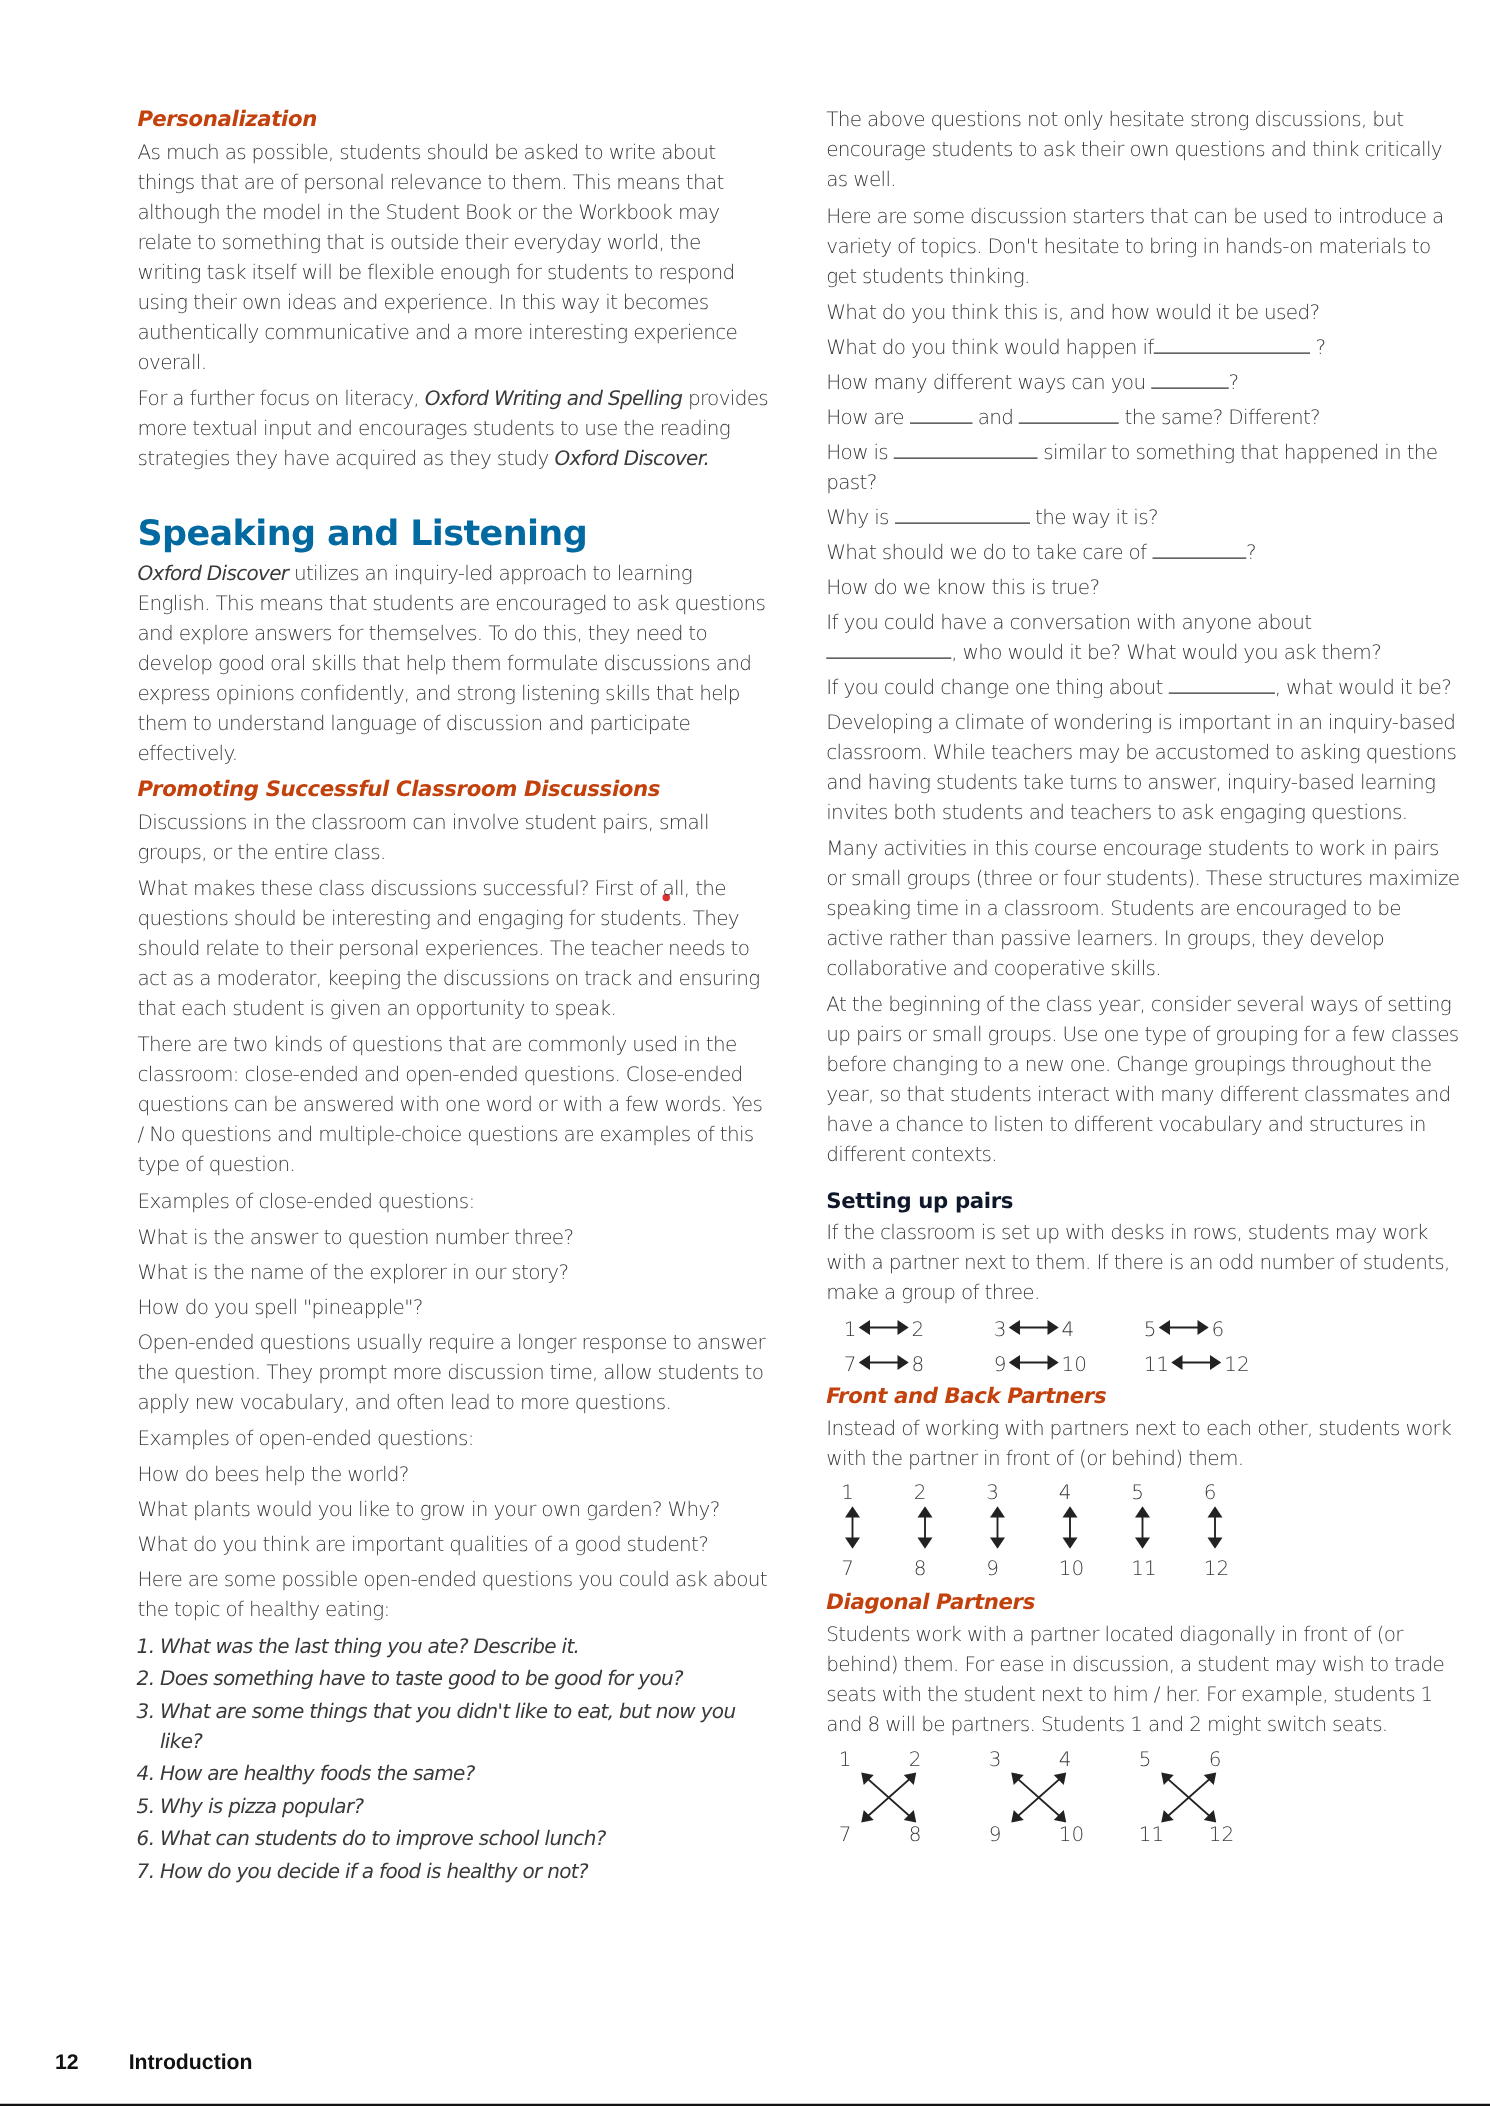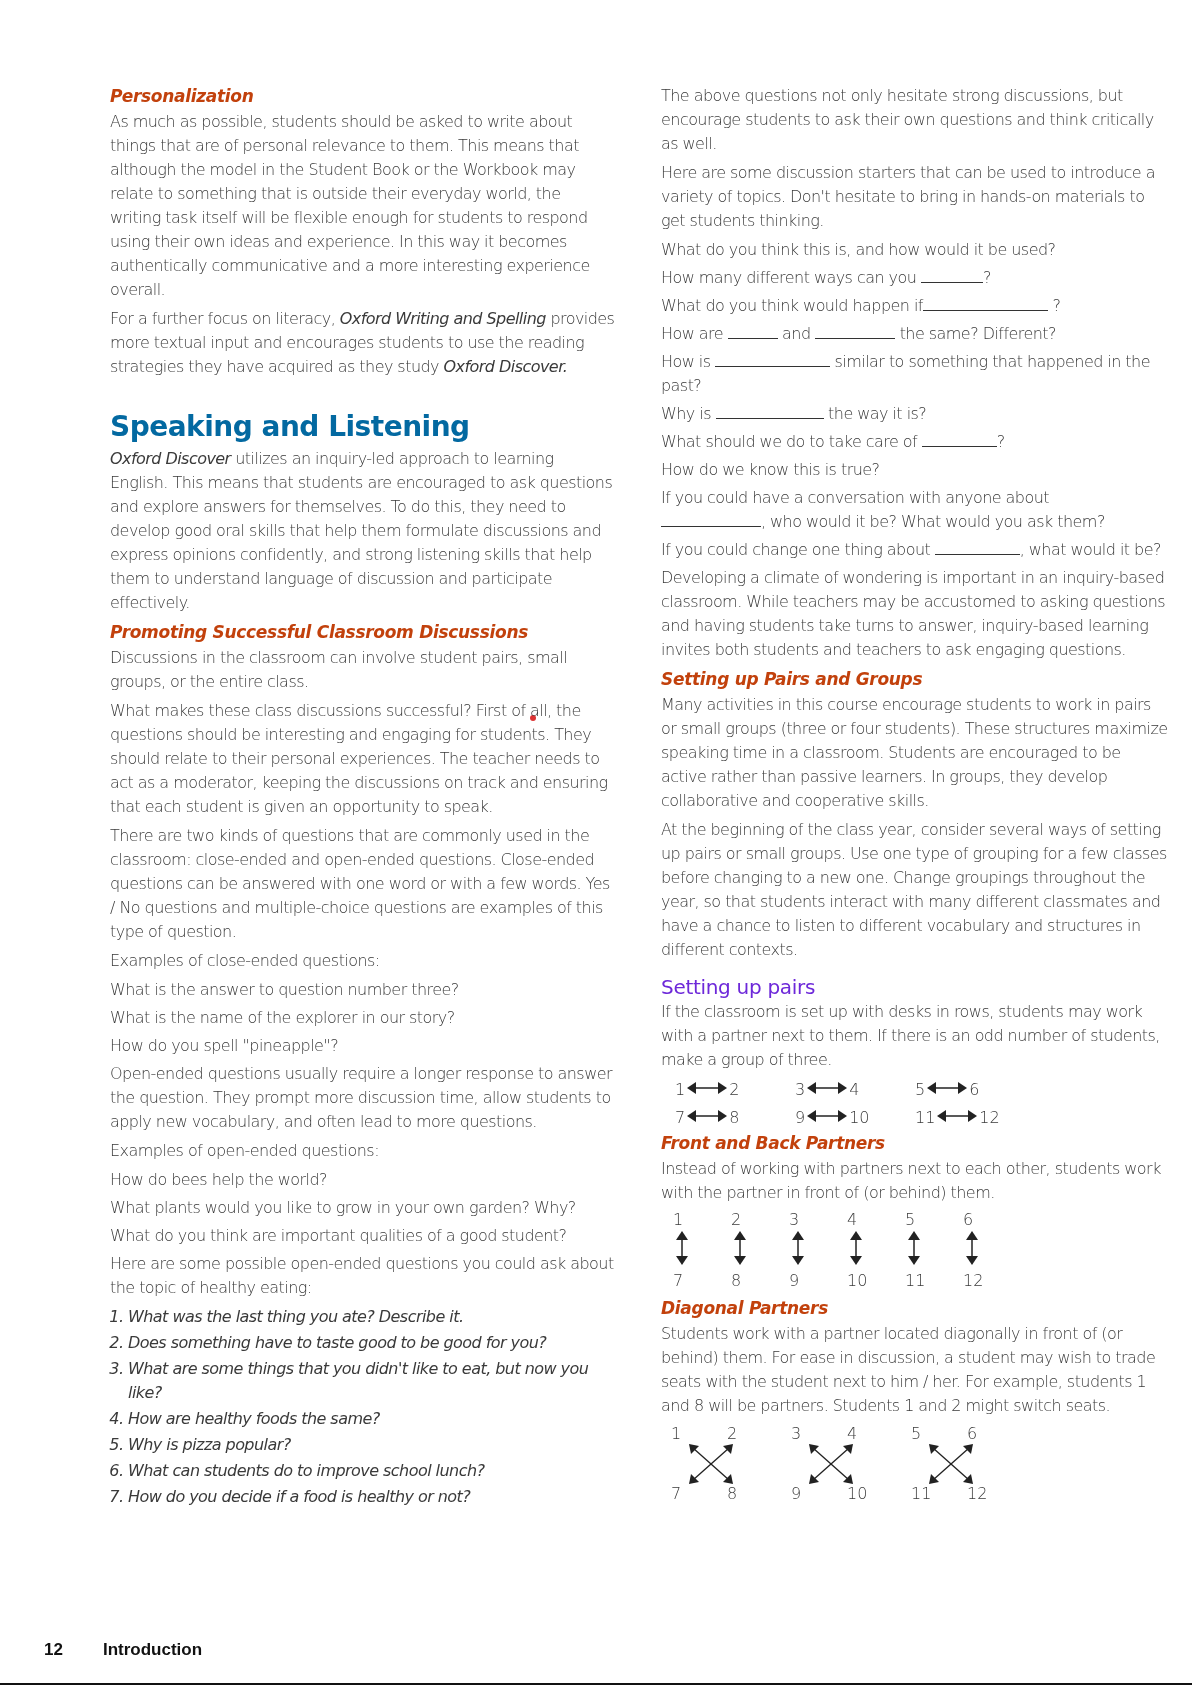--- a/index.html
+++ b/index.html
@@ -5,21 +5,21 @@
   html, body { margin:0; padding:0; background:#ffffff; }
   body { width:1192px; height:1685px; position:relative; overflow:hidden;
          font-family:"DejaVu Sans", sans-serif; color:#3a3a3a; }
   .col { position:absolute; top:84px; }
   #left { left:110px; width:505px; }
   #right { left:661px; width:508px; }
   p { margin:0 0 5px 0; font-size:16px; line-height:24px; letter-spacing:-0.55px; font-weight:300; }
   p.it { margin-bottom:4px; }
   h3 { margin:0 0 2px 0; font-size:17px; line-height:24px; font-weight:bold; color:#c2410c; letter-spacing:-0.3px;font-style:italic; }
   h2 { margin:30px 0 2px 0; font-size:28px; line-height:36px; font-weight:bold; color:#0369a1; letter-spacing:-0.5px; }
-  h4 { margin:12px 0 0 0; font-size:20px; line-height:26px; font-weight:normal; color:#6d28d9; letter-spacing:-0.3px; }
+  h4 { margin:12px 0 0 0; font-size:17px; line-height:26px; font-weight:bold; color:#0f172a; letter-spacing:-0.3px; }
   ol { margin:0; padding:0 0 0 18px; }
   ol li { font-size:16px; line-height:24px; font-style:italic; letter-spacing:-0.55px; font-weight:300; margin-bottom:2px; }
   .blank { display:inline-block; border-bottom:1px solid #333; height:14px; vertical-align:baseline; }
   .diag-row { display:flex; gap:0; margin:2px 0 0 14px; font-size:16px; line-height:26px; font-weight:300; }
   .pair { width:120px; display:flex; align-items:center; }
   .arr { display:inline-block; width:40px; height:14px; margin:0 2px; }
   .fb { display:flex; margin:2px 0 0 12px; }
   .fbcol { width:58px; display:flex; flex-direction:column; align-items:flex-start; font-size:16px; font-weight:300; }
   .fbcol svg { margin:2px 0 2px 2px; }
   .dg { display:flex; margin:6px 0 0 10px; }
@@ -65,31 +65,30 @@
     <li>Why is pizza popular?</li>
     <li>What can students do to improve school lunch?</li>
     <li>How do you decide if a food is healthy or not?</li>
   </ol>
 </div>
 
 <div id="right" class="col">
   <p>The above questions not only hesitate strong discussions, but encourage students to ask their own questions and think critically as well.</p>
   <p>Here are some discussion starters that can be used to introduce a variety of topics. Don't hesitate to bring in hands-on materials to get students thinking.</p>
   <p class="it">What do you think this is, and how would it be used?</p>
+  <p class="it"><span>What do you think would happen if</span><span class="blank" style="width:125px"></span><span> ?</span></p>
   <p class="it"><span>How many different ways can you</span> <span class="blank" style="width:62px"></span><span>?</span></p>
-  <p class="it"><span>What do you think would happen if</span><span class="blank" style="width:125px"></span><span> ?</span></p>
   <p class="it"><span>How are</span> <span class="blank" style="width:50px"></span><span> and </span><span class="blank" style="width:80px"></span><span> the same? Different?</span></p>
   <p class="it"><span>How is</span> <span class="blank" style="width:115px"></span><span> similar to something that happened in the past?</span></p>
   <p class="it"><span>Why is</span> <span class="blank" style="width:108px"></span><span> the way it is?</span></p>
   <p class="it"><span>What should we do to take care of</span> <span class="blank" style="width:75px"></span><span>?</span></p>
   <p class="it">How do we know this is true?</p>
   <p class="it"><span>If you could have a conversation with anyone about</span><br><span class="blank" style="width:100px"></span><span>, who would it be? What would you ask them?</span></p>
   <p class="it"><span>If you could change one thing about</span> <span class="blank" style="width:85px"></span><span>, what would it be?</span></p>
   <p>Developing a climate of wondering is important in an inquiry-based classroom. While teachers may be accustomed to asking questions and having students take turns to answer, inquiry-based learning invites both students and teachers to ask engaging questions.</p>
-  <h3>Setting up Pairs and Groups</h3>
   <p>Many activities in this course encourage students to work in pairs or small groups (three or four students). These structures maximize speaking time in a classroom. Students are encouraged to be active rather than passive learners. In groups, they develop collaborative and cooperative skills.</p>
   <p>At the beginning of the class year, consider several ways of setting up pairs or small groups. Use one type of grouping for a few classes before changing to a new one. Change groupings throughout the year, so that students interact with many different classmates and have a chance to listen to different vocabulary and structures in different contexts.</p>
 
   <h4>Setting up pairs</h4>
   <p>If the classroom is set up with desks in rows, students may work with a partner next to them. If there is an odd number of students, make a group of three.</p>
   <div id="side-diagram">
       <div class="diag-row">
         <div class="pair">
           <span>1</span>
           <span><svg class="arr" viewBox="0 0 40 14">

